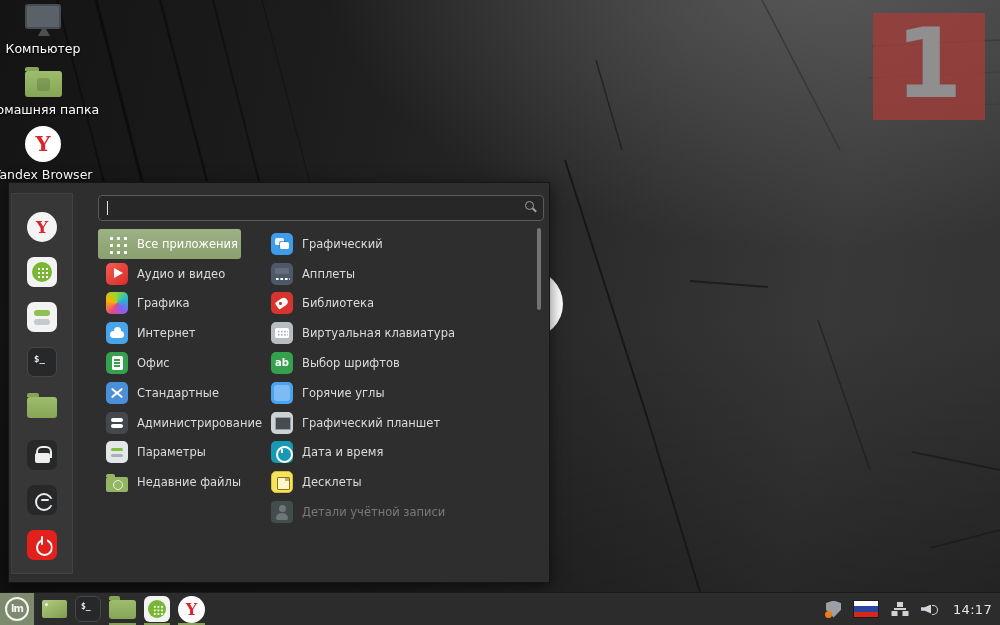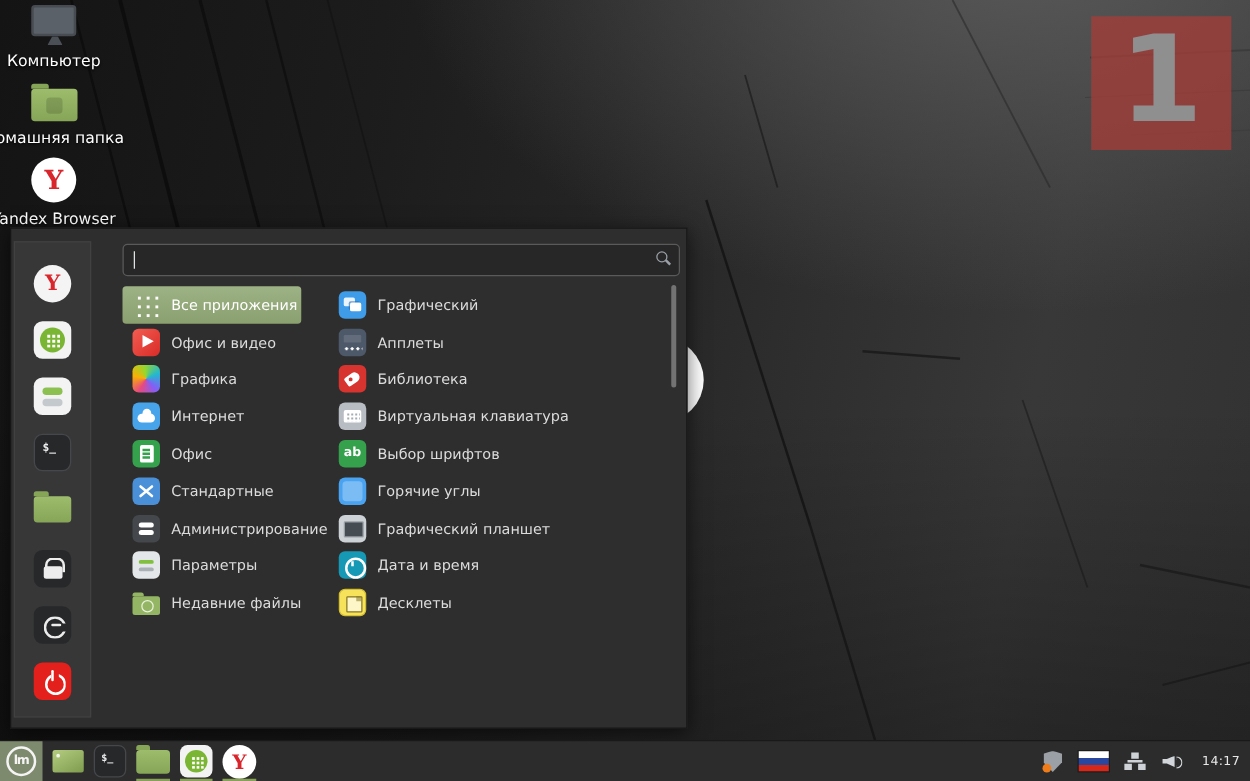--- a/index.html
+++ b/index.html
@@ -199,21 +199,21 @@
     background:linear-gradient(#fff 0 33.3%,#29479f 33.3% 66.6%,#d62718 66.6% 100%); }
   .tico-network { width:17px; height:15px; }
   .tico-network::before { left:5.5px; top:0; width:6px; height:5px; background:#cfd3d7;
     box-shadow:-5.5px 9px 0 #cfd3d7,5.5px 9px 0 #cfd3d7; }
   .tico-network::after { left:2.5px; top:6.5px; width:12px; height:1.5px; background:#cfd3d7; }
   .tico-volume { width:17px; height:14px; }
   .tico-volume::before { left:0; top:2.5px; width:10px; height:9px; background:#d2d6da;
     clip-path:polygon(0 30%,38% 30%,100% 0,100% 100%,38% 70%,0 70%); }
   .tico-volume::after { left:11px; top:2.8px; width:4.5px; height:8.4px; border:1.6px solid #d2d6da;
     border-left:none; border-radius:0 8px 8px 0; }
-  .clock { font-size:10px; color:#e8e8e8; letter-spacing:.3px; margin-left:2px; }
+  .clock { font-size:13px; color:#e8e8e8; letter-spacing:.3px; margin-left:2px; }
 </style>
 </head>
 <body>
 
 <div class="stage">
 
   <div class="wallpaper">
     <svg class="cracks" width="1000" height="592" viewBox="0 0 1000 592">
       <line x1="96" y1="0" x2="238" y2="560" stroke="#0c0c0c" stroke-width="3" opacity=".85"></line>
       <line x1="160" y1="0" x2="300" y2="540" stroke="#0d0d0d" stroke-width="2.5" opacity=".8"></line>
@@ -284,21 +284,21 @@
       <span class="search-caret"></span>
       <span class="search-glyph"></span>
     </div>
     <div class="menu-categories">
         <div class="row sel">
           <span class="ic ic-all-apps"></span>
           <span class="lbl">Все приложения</span>
         </div>
         <div class="row">
           <span class="ic ic-audio-video"></span>
-          <span class="lbl">Офис и видео</span>
+          <span class="lbl">Аудио и видео</span>
         </div>
         <div class="row">
           <span class="ic ic-graphics"></span>
           <span class="lbl">Графика</span>
         </div>
         <div class="row">
           <span class="ic ic-internet"></span>
           <span class="lbl">Интернет</span>
         </div>
         <div class="row">
@@ -351,20 +351,24 @@
           <span class="ic ic-graphics-tablet"></span>
           <span class="lbl">Графический планшет</span>
         </div>
         <div class="row">
           <span class="ic ic-date-time"></span>
           <span class="lbl">Дата и время</span>
         </div>
         <div class="row">
           <span class="ic ic-desklets"></span>
           <span class="lbl">Десклеты</span>
+        </div>
+        <div class="row dim">
+          <span class="ic ic-account-details"></span>
+          <span class="lbl">Детали учётной записи</span>
         </div>
       </div>
     <div class="menu-scrollbar"></div>
   </div>
 
   <div class="taskbar">
     <div class="tb-menu-button">
       <span class="mint-logo"></span>
     </div>
     <div style="display:flex;align-items:center;height:33px;">

